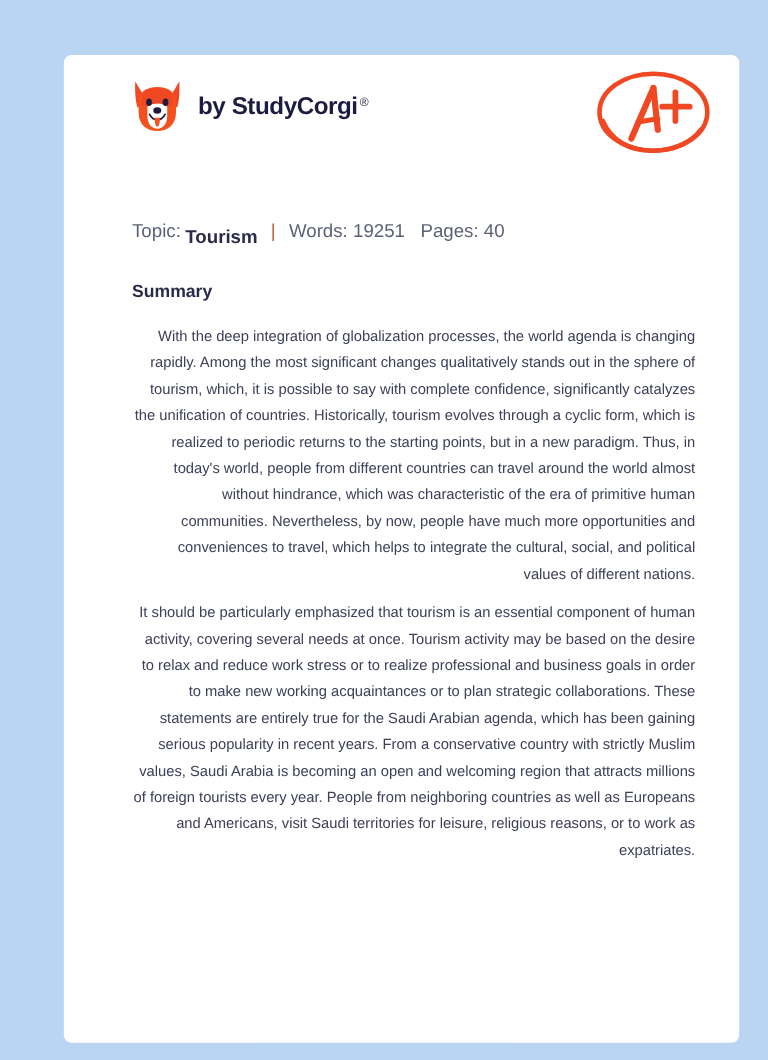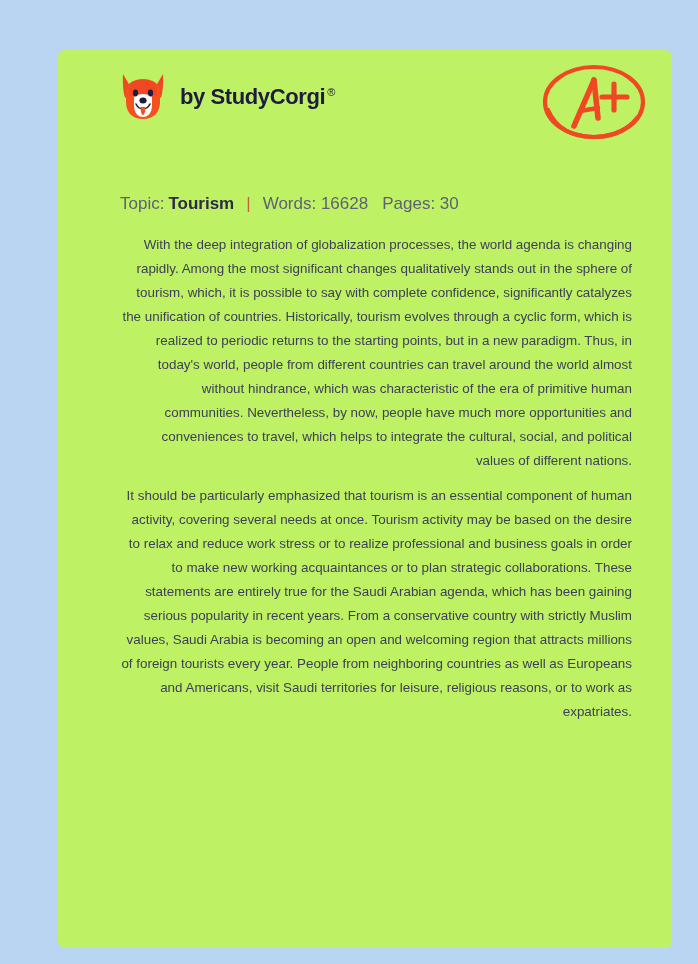--- a/index.html
+++ b/index.html
@@ -14,21 +14,21 @@
     font-family: "Liberation Sans", sans-serif;
     overflow: hidden;
   }
 
   .page {
     position: absolute;
     left: 58px;
     top: 50px;
     width: 614px;
     height: 898px;
-    background: #bef264;
+    background: #ffffff;
     border-radius: 7px;
     overflow: hidden;
   }
 
   
   .header {
     position: absolute;
     left: 0;
     top: 0;
     width: 100%;
@@ -98,20 +98,21 @@
     color: #5d6176;
     display: flex;
     align-items: center;
     white-space: nowrap;
   }
   .meta-label { color: #5d6176; }
   .meta-topic {
     color: #2b2a4a;
     font-weight: 700;
     margin-left: 4px;
+    margin-top: 12px;
   }
   .meta-sep {
     color: #c2613c;
     margin: 0 12px;
   }
   .meta-words { margin-right: 14px; }
 
   .section-title {
     margin-top: 31px;
     font-size: 16px;
@@ -168,23 +169,24 @@
     </div>
   </div>
 
   <div class="content">
 
 
     <div class="meta">
       <span class="meta-label">Topic:</span>
       <span class="meta-topic">Tourism</span>
       <span class="meta-sep">|</span>
-      <span class="meta-words">Words: 16628</span>
-      <span>Pages: 30</span>
+      <span class="meta-words">Words: 19251</span>
+      <span>Pages: 40</span>
     </div>
 
+    <h2 class="section-title">Summary</h2>
 
     <p class="para">With the deep integration of globalization processes, the world agenda is changing rapidly. Among the most significant changes qualitatively stands out in the sphere of tourism, which, it is possible to say with complete confidence, significantly catalyzes the unification of countries. Historically, tourism evolves through a cyclic form, which is realized to periodic returns to the starting points, but in a new paradigm. Thus, in today's world, people from different countries can travel around the world almost without hindrance, which was characteristic of the era of primitive human communities. Nevertheless, by now, people have much more opportunities and conveniences to travel, which helps to integrate the cultural, social, and political values of different nations.</p>
     <p class="para">It should be particularly emphasized that tourism is an essential component of human activity, covering several needs at once. Tourism activity may be based on the desire to relax and reduce work stress or to realize professional and business goals in order to make new working acquaintances or to plan strategic collaborations. These statements are entirely true for the Saudi Arabian agenda, which has been gaining serious popularity in recent years. From a conservative country with strictly Muslim values, Saudi Arabia is becoming an open and welcoming region that attracts millions of foreign tourists every year. People from neighboring countries as well as Europeans and Americans, visit Saudi territories for leisure, religious reasons, or to work as expatriates.</p>
 
   </div>
 
 </div>
 
 </body></html>

